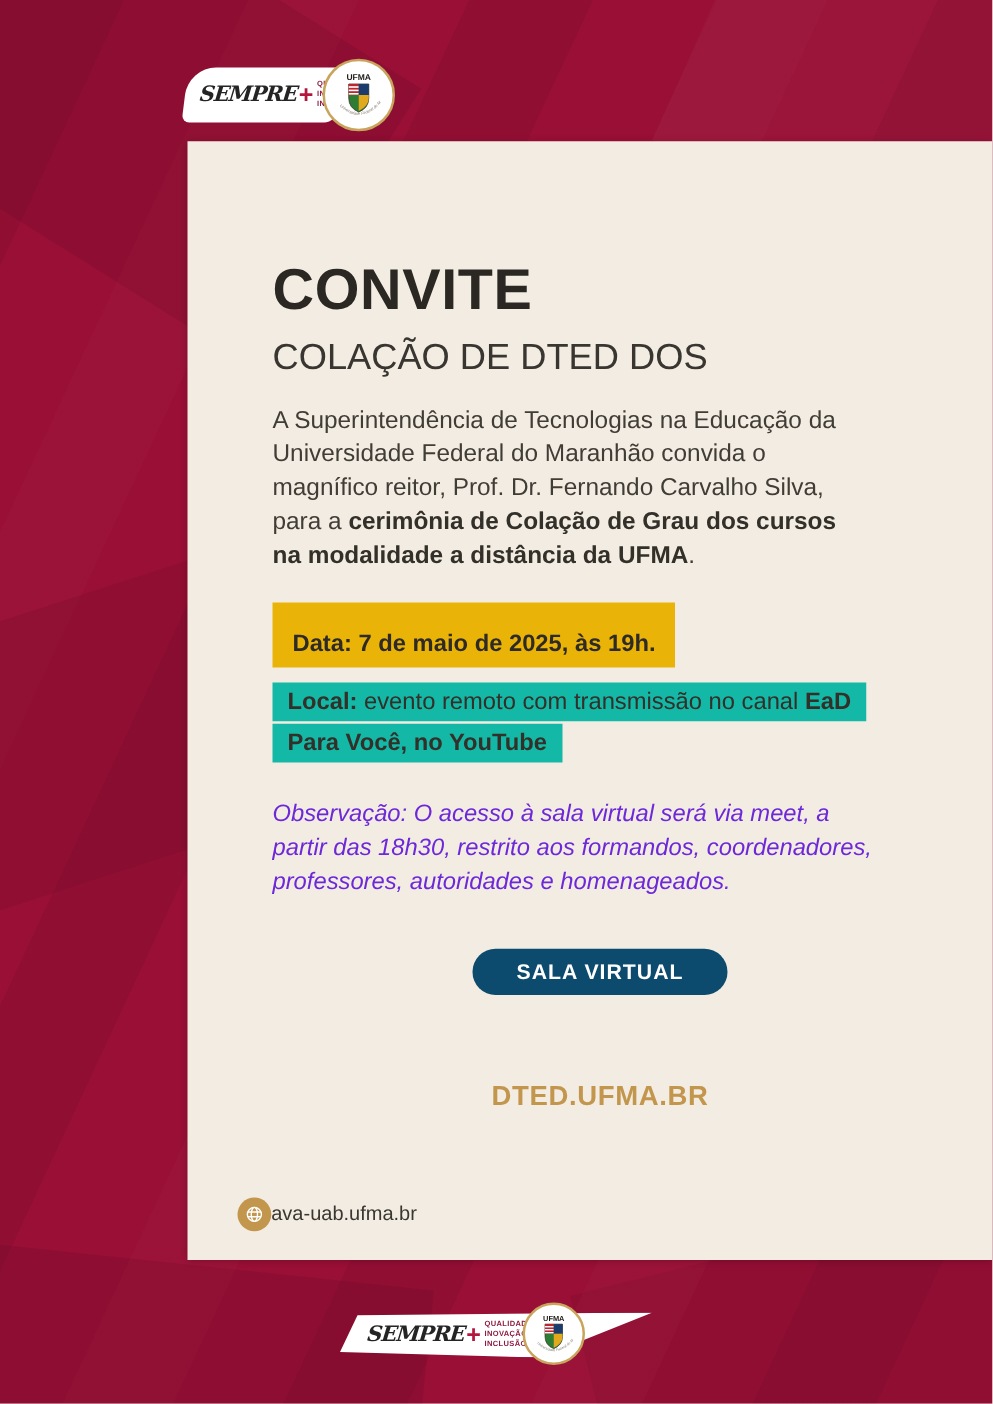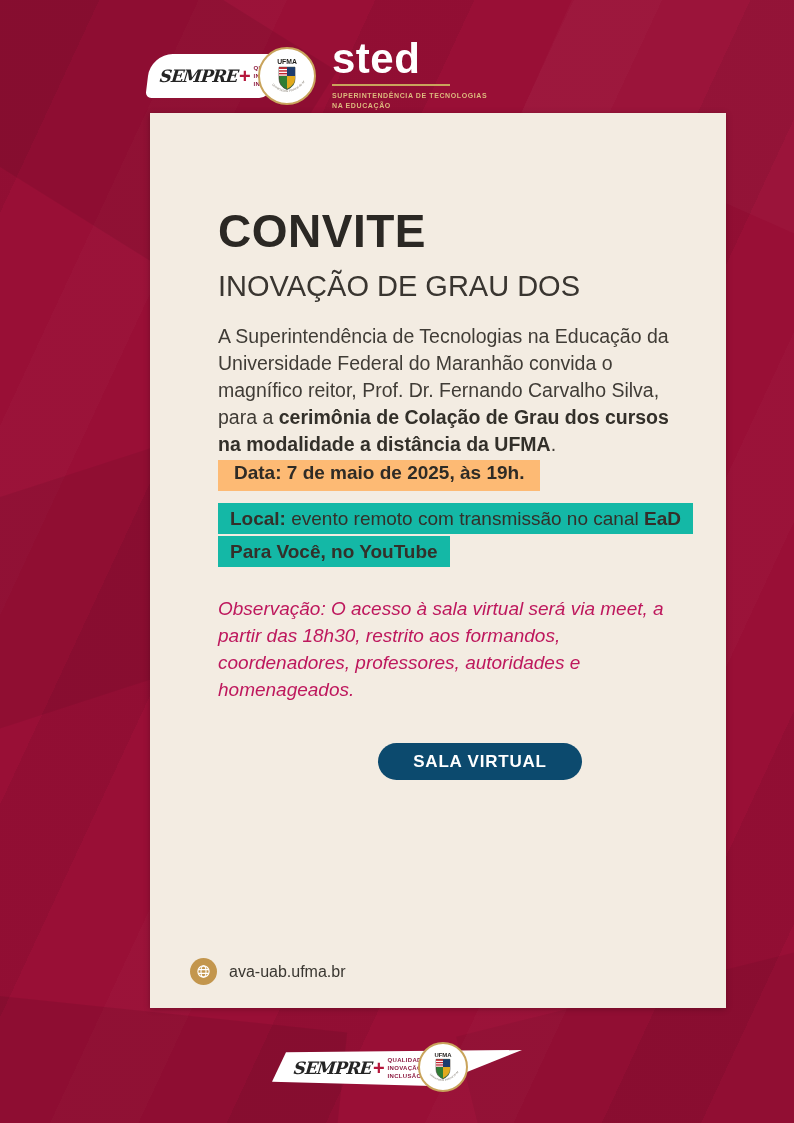--- a/index.html
+++ b/index.html
@@ -42,53 +42,53 @@
     display:flex; align-items:center; justify-content:center; flex:none; }
   .crest svg { width:48px; height:48px; }
 
   .sted-block { margin-left:16px; }
   .sted-word { font-size:42px; font-weight:bold; color:#ffffff; line-height:0.85;
     letter-spacing:0.5px; padding-bottom:8px; border-bottom:2px solid #c9a45c; width:118px; }
   .sted-sub { margin-top:5px; font-size:7px; font-weight:bold; color:#ddba7e;
     letter-spacing:0.6px; line-height:1.45; }
 
   
-  .card { position:absolute; left:150px; top:113px; width:576px; height:895px;
+  .card { position:absolute; left:150px; top:113px; width:644px; height:895px;
     background:#f3ece2; box-shadow:0 1px 6px rgba(0,0,0,0.25); z-index:2; }
   .card-inner { padding:92px 40px 0 68px; }
 
   h1.title { font-size:46px; line-height:52px; font-weight:bold; color:#2b2824; letter-spacing:0.5px; }
   .subtitle { margin-top:12px; font-size:29px; line-height:35px; color:#393530; font-weight:400; }
   .subtitle .it { font-style:italic; }
 
   p.invite { margin-top:19px; font-size:19.5px; line-height:27px; color:#403c36; max-width:478px; }
   p.invite strong { color:#33302a; }
 
-  .date-box { margin-top:2px; display:inline-block; background:#fdba74;
-    padding:2px 16px 7px 16px; font-size:19px; font-weight:bold; color:#2e2b26; }
+  .date-box { margin-top:24px; display:inline-block; background:#eab308;
+    padding:23px 16px 7px 16px; font-size:19px; font-weight:bold; color:#2e2b26; }
 
   .location-wrap { margin-top:12px; max-width:486px; line-height:32px; }
   .location-hl { background:#14b8a6; padding:5px 12px; font-size:19px; color:#33302a;
     -webkit-box-decoration-break:clone; box-decoration-break:clone; }
 
   p.obs { margin-top:26px; font-style:italic; font-size:19px; line-height:27px;
-    color:#be185d; max-width:486px; }
+    color:#6d28d9; max-width:486px; }
 
   .btn-row { margin-top:40px; }
   .sala-btn { display:block; margin-left:160px; width:204px; height:37px;
     background:#0c4a6e; color:#ffffff; border:none; border-radius:19px;
     font-family:"Liberation Sans", sans-serif; font-size:17px; font-weight:bold;
     letter-spacing:0.8px; cursor:pointer; }
 
   .site { margin-top:68px; width:524px; text-align:center;
     font-size:22px; font-weight:bold; color:#c3964d; letter-spacing:0.5px; }
 
   .contacts { position:absolute; left:40px; right:39px; bottom:23px;
     display:flex; justify-content:space-between; align-items:center; }
-  .contact { display:flex; align-items:center; gap:12px; }
+  .contact { display:flex; align-items:center; }
   .c-icon { width:27px; height:27px; border-radius:50%; background:#c3964d; flex:none;
     display:flex; align-items:center; justify-content:center; }
   .c-icon svg { width:15px; height:15px; }
   .contact .label { font-size:16px; color:#3a3731; }
 
   
   .bottom-logos { position:absolute; left:0; right:0; top:1040px; display:flex; justify-content:center; z-index:3; }
   .bottom-logo { position:relative; width:250px; height:56px; }
   .swoosh { position:absolute; left:0; top:10px; width:250px; height:36px; background:#ffffff;
     clip-path:polygon(0 88%, 14px 6%, 100% 0%, 64% 100%); }
@@ -133,53 +133,47 @@
         <rect x="20" y="28" width="10" height="1.6" fill="#ffffff"></rect>
         <rect x="30" y="19" width="10" height="11" fill="#1d3c6e"></rect>
         <path d="M30 30 h10 v3 q0 8 -10 13 z" fill="#e2a91c"></path>
         <path id="arcTop" d="M8 38 q22 24 44 0" fill="none"></path>
         <text font-size="4" fill="#8a8378" font-style="italic">
           <textPath href="#arcTop" startOffset="4">Universidade Federal do Maranhão</textPath>
         </text>
       </svg>
     </div>
 
-    <div class="sted-block">
-      <div class="sted-word">sted</div>
-      <div class="sted-sub">
-        <div>SUPERINTENDÊNCIA DE TECNOLOGIAS</div>
-        <div>NA EDUCAÇÃO</div>
-      </div>
-    </div>
   </header>
 
   <main class="card">
     <div class="card-inner">
       <h1 class="title">CONVITE</h1>
 
       <div class="subtitle">
-        <div>INOVAÇÃO DE GRAU DOS</div>
+        <div>COLAÇÃO DE DTED DOS</div>
       </div>
 
       <p class="invite"><span>A Superintendência de Tecnologias na Educação da Universidade Federal do Maranhão convida o magnífico reitor, Prof. Dr. Fernando Carvalho Silva, para a </span><strong>cerimônia de Colação de Grau dos cursos na modalidade a distância da UFMA</strong><span>.</span></p>
 
       <div>
         <span class="date-box"><span>Data: 7 de maio de 2025, às 19h.</span></span>
       </div>
 
       <div class="location-wrap">
         <span class="location-hl"><strong>Local:</strong><span> evento remoto com transmissão no canal </span><strong>EaD Para Você, no YouTube</strong></span>
       </div>
 
       <p class="obs">Observação: O acesso à sala virtual será via meet, a partir das 18h30, restrito aos formandos, coordenadores, professores, autoridades e homenageados.</p>
 
       <div class="btn-row">
         <button class="sala-btn">SALA VIRTUAL</button>
       </div>
 
+      <div class="site">DTED.UFMA.BR</div>
     </div>
 
     <div class="contacts">
       <div class="contact">
         <span class="c-icon">
           <svg viewBox="0 0 24 24" fill="none" stroke="#ffffff" stroke-width="1.8">
             <circle cx="12" cy="12" r="9"></circle>
             <ellipse cx="12" cy="12" rx="4" ry="9"></ellipse>
             <path d="M3.6 9 h16.8 M3.6 15 h16.8"></path>
           </svg>

